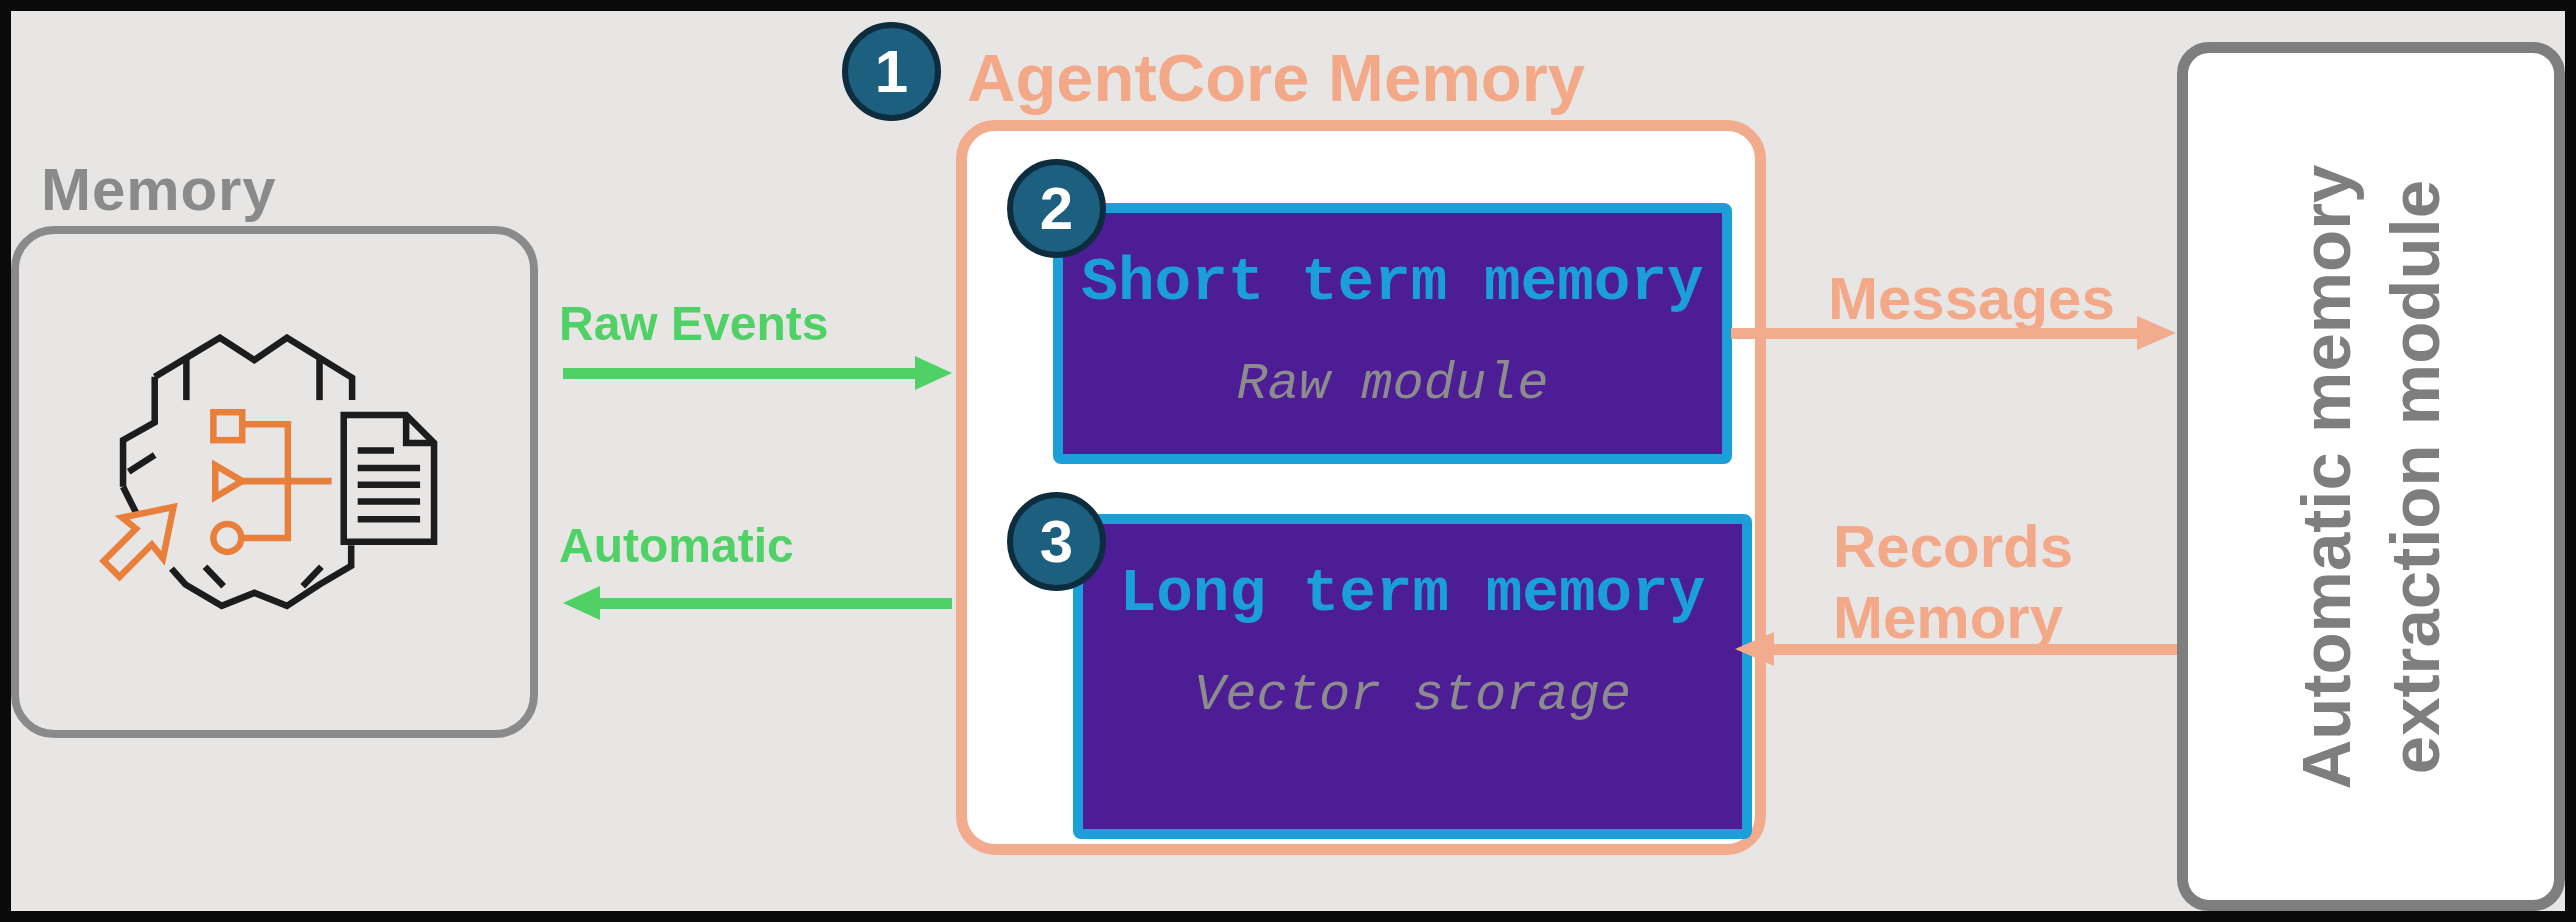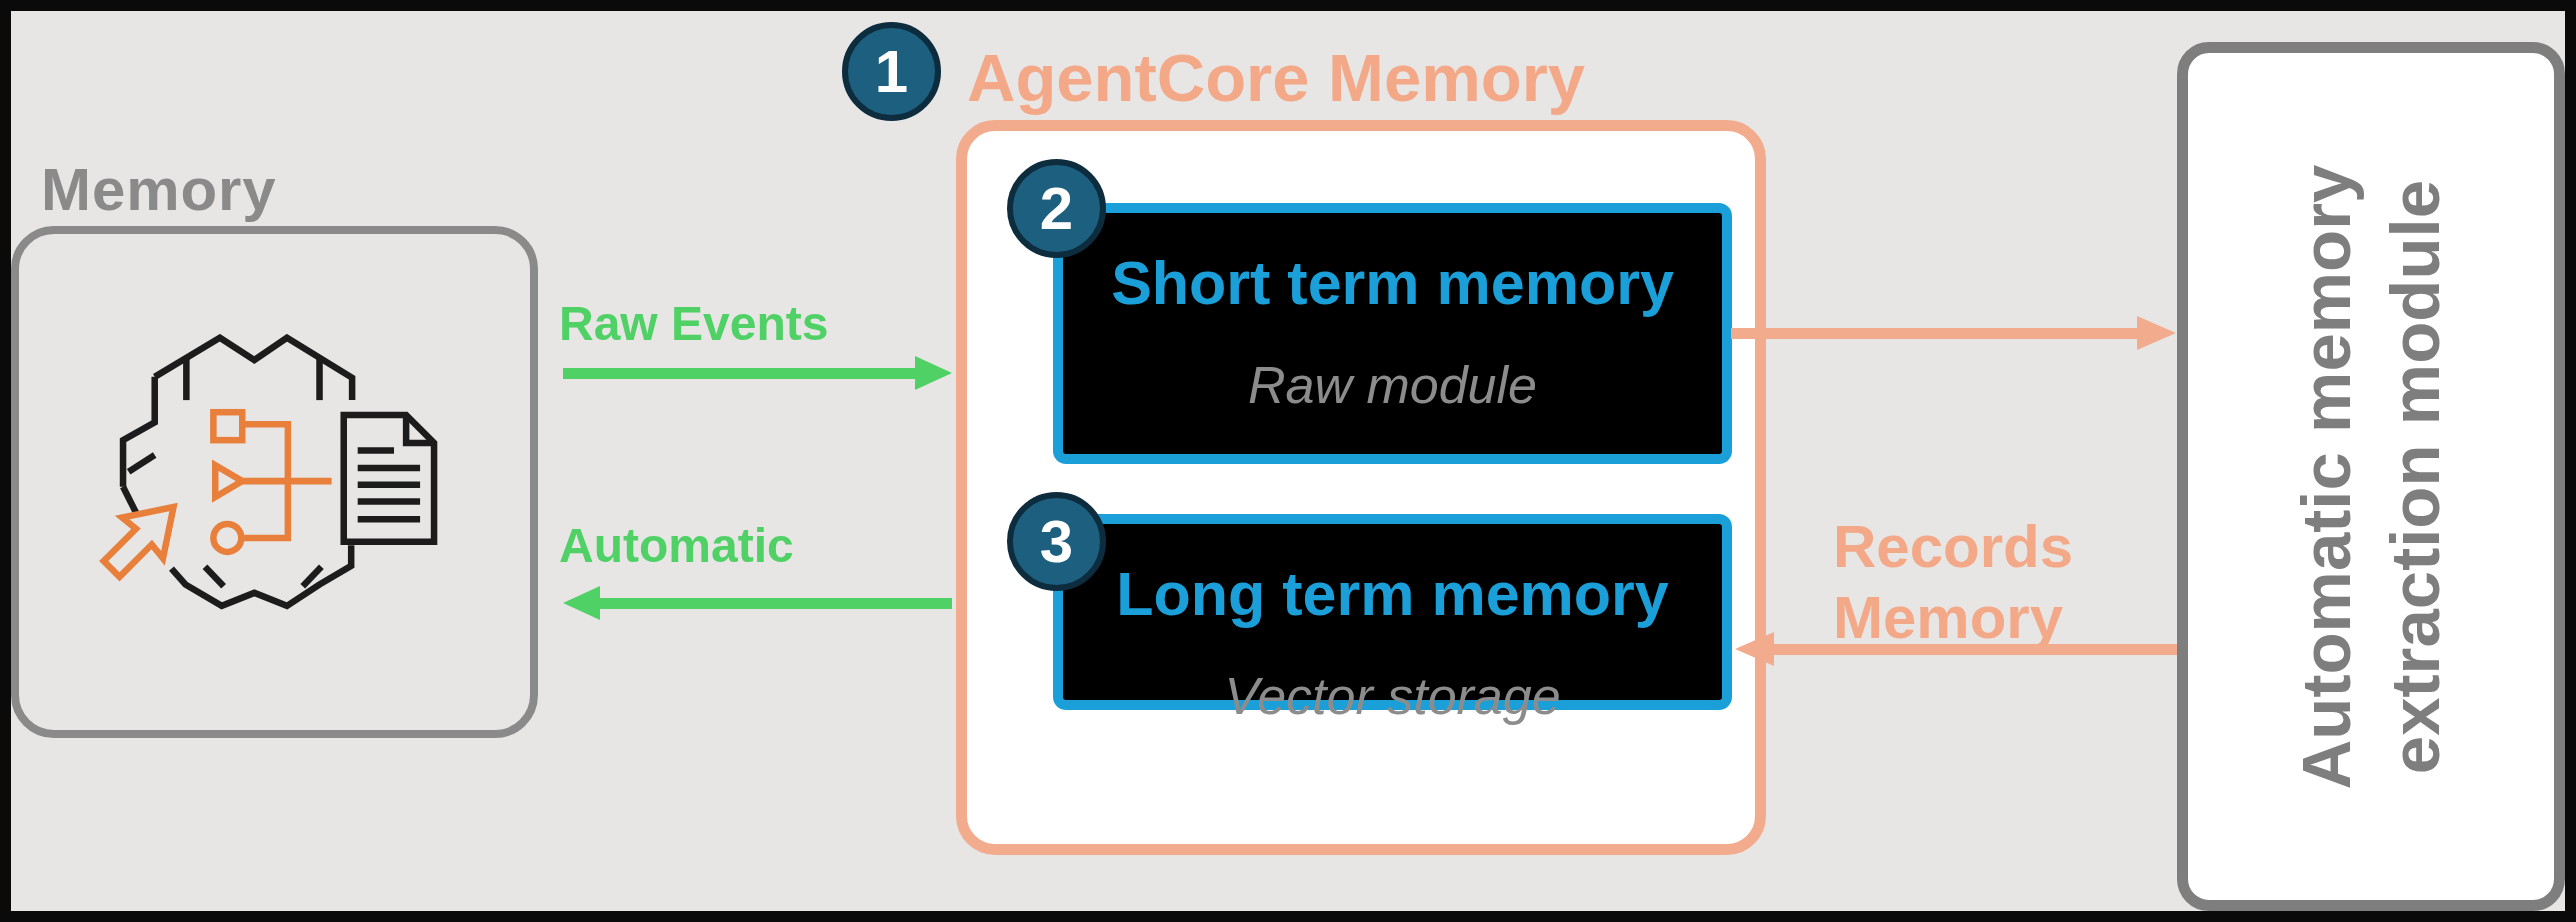--- a/index.html
+++ b/index.html
@@ -36,27 +36,27 @@
   
   .badge{position:absolute; width:99px; height:99px; box-sizing:border-box; border-radius:50%;
     background:var(--circle-fill); border:6.5px solid var(--circle-border); color:#fff;
     font-size:60px; font-weight:700; display:flex; align-items:center; justify-content:center; z-index:10;}
 
   
   .agentcore-title{position:absolute; left:967px; top:39px; font-size:67px; font-weight:700; color:var(--salmon); white-space:nowrap; z-index:6;}
   .agentcore-box{position:absolute; left:956px; top:120px; width:810px; height:735px; box-sizing:border-box;
     background:#fff; border:11.2px solid var(--salmon-border); border-radius:39px; z-index:1;}
   .mem-box{position:absolute; left:1053px; width:679px; box-sizing:border-box;
-    background:#000000; border:10.2px solid var(--blue); border-radius:13px; z-index:2;}
+    background:#4c1d95; border:10.2px solid var(--blue); border-radius:8px; z-index:2;font-family:Liberation Mono, monospace;}
   .mem-box .mem-title{position:absolute; left:0; top:35px; width:100%; text-align:center;
     font-size:61px; font-weight:700; color:var(--blue); white-space:nowrap;}
   .mem-box .mem-sub{position:absolute; left:0; top:142px; width:100%; text-align:center;
     font-size:52px; font-style:italic; color:var(--storage-gray); white-space:nowrap;}
   #short-term-box{top:203px; height:261px;}
-  #long-term-box{top:514px; height:196px;}
+  #long-term-box{top:514px; height:325px;margin-left:20px;}
 
   
   .flow-label-salmon{position:absolute; font-size:60px; font-weight:700; color:var(--salmon); z-index:4; white-space:nowrap; line-height:71px;}
 
   
   .extraction-box{position:absolute; left:2177px; top:42px; width:388px; height:869px; box-sizing:border-box;
     background:#fff; border:11.2px solid var(--gray-dark); border-radius:32px; z-index:6;}
   .rot-text{position:absolute; top:50%; left:50%; transform:translate(-50%,-50%) rotate(-90deg);
     text-align:center; color:var(--gray-dark); font-size:69px; font-weight:700; line-height:89px; white-space:nowrap;}
 
@@ -121,20 +121,21 @@
     <div class="mem-title">Short term memory</div>
     <div class="mem-sub">Raw module</div>
   </div>
 
   <div class="badge" style="left:1007px; top:492px;">3</div>
   <div class="mem-box" id="long-term-box">
     <div class="mem-title">Long term memory</div>
     <div class="mem-sub">Vector storage</div>
   </div>
 
+  <div class="flow-label-salmon" style="left:1828px; top:263px;">Messages</div>
   <div class="hline salmon" style="left:1731px; top:328px; width:406px;"></div>
   <div class="tri right-salmon" style="left:2137px; top:316px;"></div>
 
   <div class="flow-label-salmon" style="left:1833px; top:511px;">
     <div>Records</div>
     <div>Memory</div>
   </div>
   <div class="tri left-salmon" style="left:1735px; top:632px;"></div>
   <div class="hline salmon" style="left:1774px; top:644px; width:403px;"></div>
 

